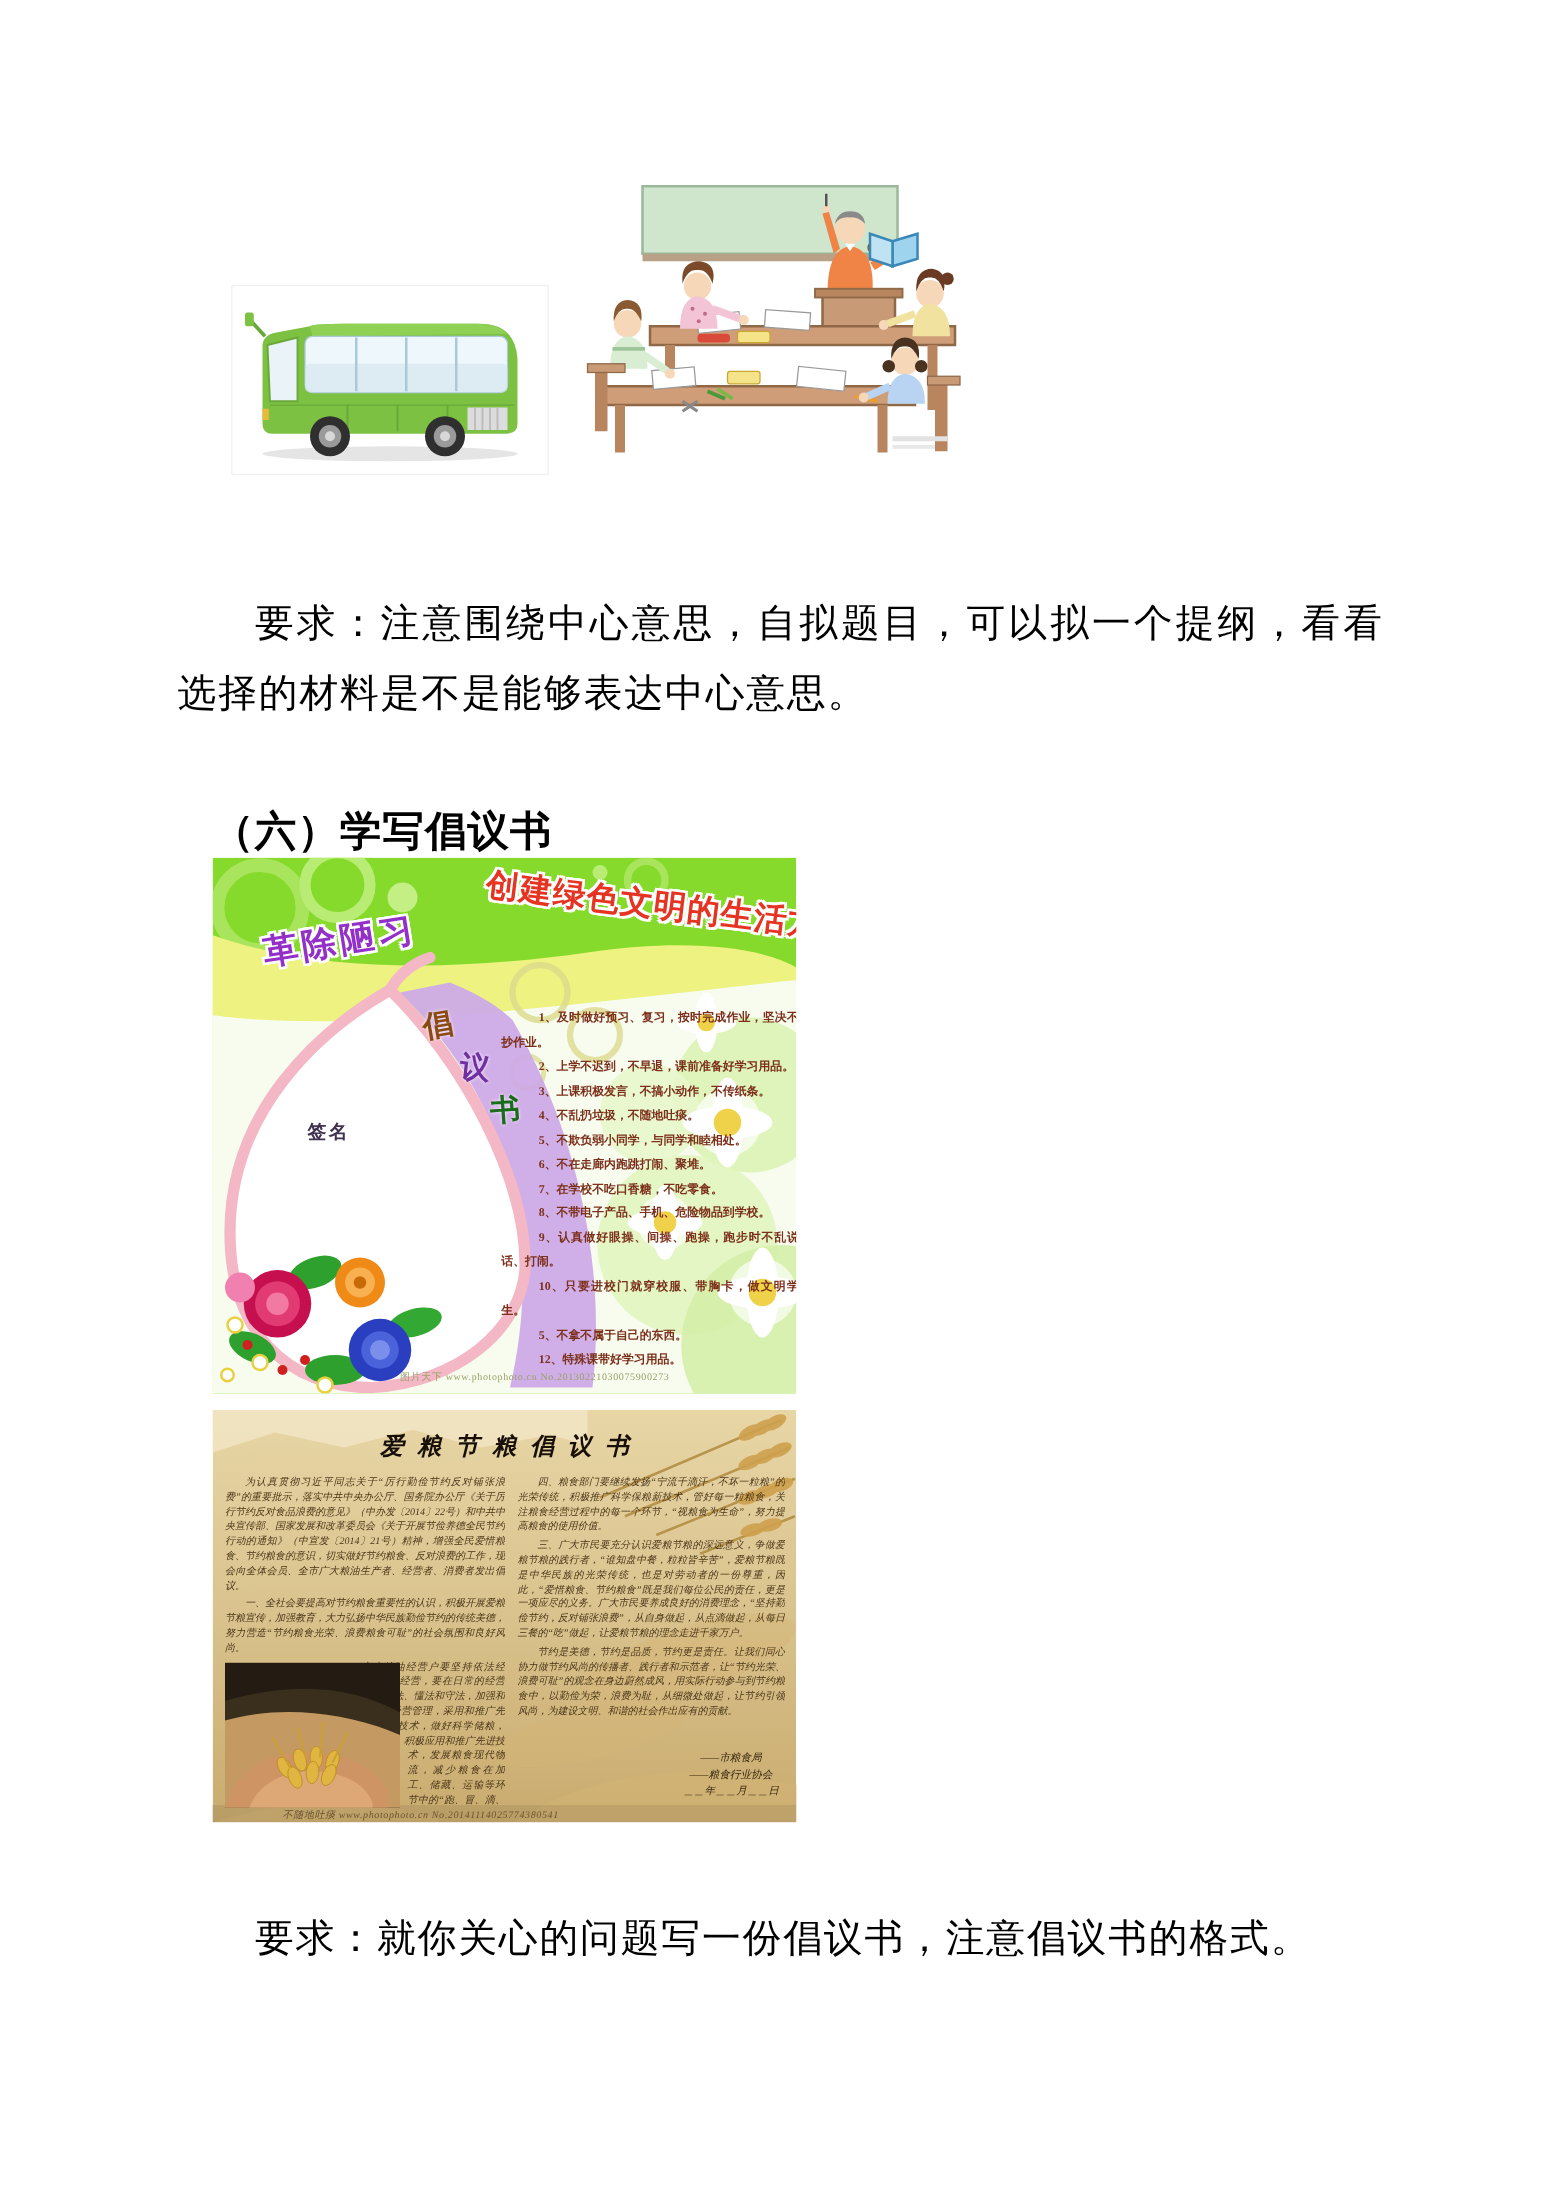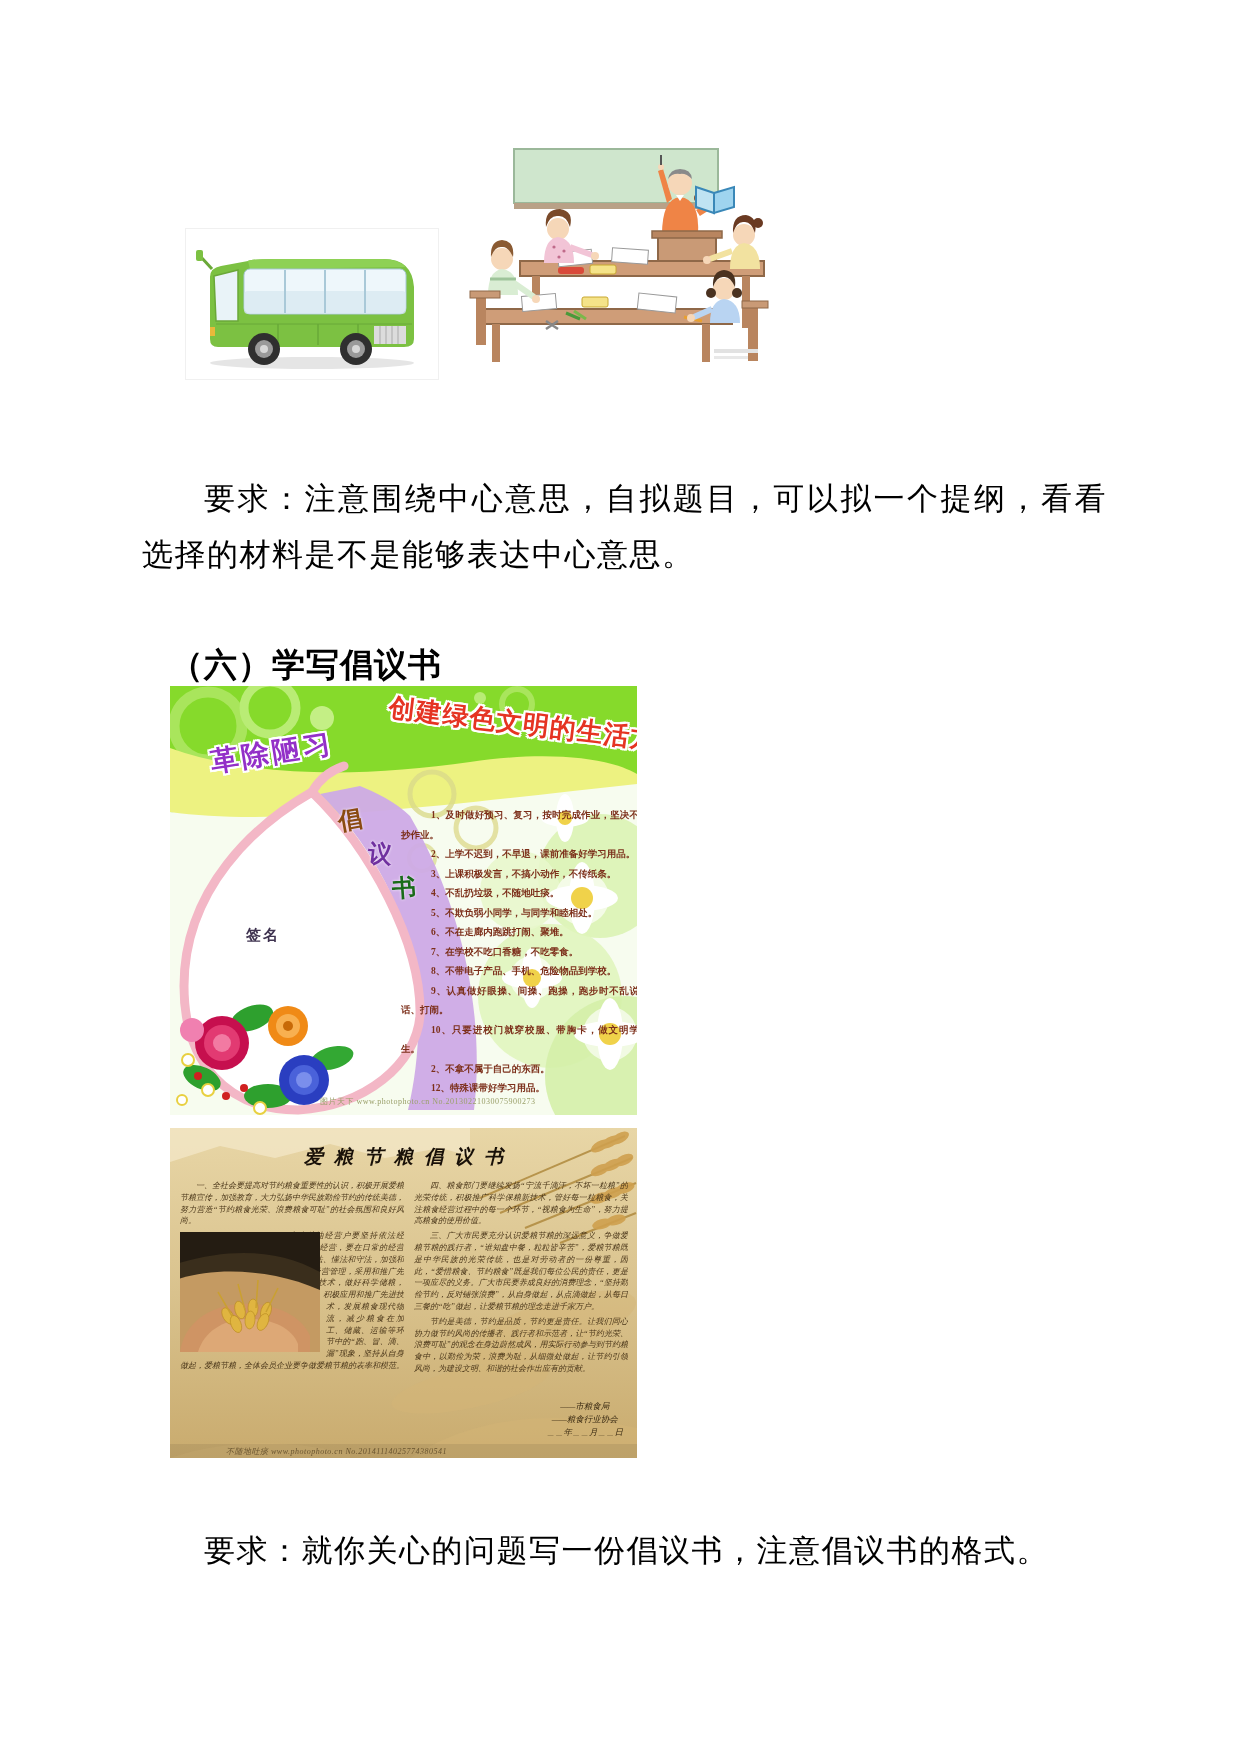--- a/index.html
+++ b/index.html
@@ -25,21 +25,21 @@
   .p1-title-right{
     position:absolute;left:218px;top:22px;font-size:26px;font-weight:bold;color:#e53422;
     transform:rotate(7deg);letter-spacing:1px;white-space:nowrap;
     text-shadow:-2px -2px 0 #fff,2px -2px 0 #fff,-2px 2px 0 #fff,2px 2px 0 #fff,0 -2px 0 #fff,0 2px 0 #fff,-2px 0 0 #fff,2px 0 0 #fff;
     font-family:"Liberation Sans","DejaVu Sans",sans-serif;}
   .p1-vert{position:absolute;font-size:24px;font-weight:bold;font-family:"Liberation Sans","DejaVu Sans",sans-serif;
     text-shadow:0 0 3px rgba(255,255,255,.9);}
   .p1-char-0{left:168px;top:118px;color:#8a4a12;transform:rotate(-10deg);}
   .p1-char-1{left:198px;top:152px;color:#7030a0;transform:rotate(6deg);}
   .p1-char-2{left:222px;top:186px;color:#1a6b1a;transform:rotate(-4deg);}
-  .p1-sign{position:absolute;left:76px;top:210px;font-size:15px;font-weight:bold;color:#3f3350;letter-spacing:2px;margin-top:30px;}
+  .p1-sign{position:absolute;left:76px;top:210px;font-size:15px;font-weight:bold;color:#3f3350;letter-spacing:2px;}
   .p1-list{position:absolute;left:231px;top:120px;width:238px;}
   .p1-item{font-size:9.5px;font-weight:bold;line-height:19.5px;color:#7c2f1a;text-indent:30px;text-align:justify;}
   .p1-watermark{position:absolute;left:150px;top:410px;font-size:8px;color:#9aa06a;white-space:nowrap;letter-spacing:.5px;}
   
   .poster2{position:absolute;left:170px;top:1128px;width:467px;height:330px;overflow:hidden;font-style:italic;}
   .poster2 svg.bg{position:absolute;left:0;top:0;}
   .p2-title{position:absolute;left:0;top:16px;width:100%;text-align:center;font-size:19px;font-weight:bold;color:#181008;
     letter-spacing:11px;text-indent:11px;font-family:"Liberation Serif","DejaVu Serif",serif;}
   .p2-col{position:absolute;top:52px;height:266px;overflow:hidden;}
   .p2-col-left{left:10px;width:224px;}
@@ -247,21 +247,21 @@
       <div class="p1-item">1、及时做好预习、复习，按时完成作业，坚决不抄作业。</div>
       <div class="p1-item">2、上学不迟到，不早退，课前准备好学习用品。</div>
       <div class="p1-item">3、上课积极发言，不搞小动作，不传纸条。</div>
       <div class="p1-item">4、不乱扔垃圾，不随地吐痰。</div>
       <div class="p1-item">5、不欺负弱小同学，与同学和睦相处。</div>
       <div class="p1-item">6、不在走廊内跑跳打闹、聚堆。</div>
       <div class="p1-item">7、在学校不吃口香糖，不吃零食。</div>
       <div class="p1-item">8、不带电子产品、手机、危险物品到学校。</div>
       <div class="p1-item">9、认真做好眼操、间操、跑操，跑步时不乱说话、打闹。</div>
       <div class="p1-item">10、只要进校门就穿校服、带胸卡，做文明学生。</div>
-      <div class="p1-item">2、不拿不属于自己的东西。</div>
+      <div class="p1-item">5、不拿不属于自己的东西。</div>
       <div class="p1-item">12、特殊课带好学习用品。</div>
     </div>
     <div class="p1-watermark">图片天下 www.photophoto.cn  No.20130221030075900273</div>
   </div>
 
   <div class="poster2">
     <svg class="bg" width="467" height="330" viewBox="0 0 467 330">
       <defs>
         <linearGradient id="tanG" x1="0" y1="0" x2="0" y2="1">
           <stop offset="0" stop-color="#e8d6a6"></stop>
@@ -293,20 +293,21 @@
       <g fill="#d4b578" opacity="0.45">
         <path d="M240,330 C300,290 380,280 467,300 L467,330 Z"></path>
         <path d="M0,330 C60,310 120,312 180,326 L180,330 Z"></path>
         <ellipse cx="380" cy="200" rx="90" ry="26" transform="rotate(-18 380 200)"></ellipse>
         <ellipse cx="300" cy="260" rx="80" ry="20" transform="rotate(-12 300 260)"></ellipse>
       </g>
       <rect x="0" y="316" width="467" height="14" fill="#000000" opacity="0.08"></rect>
     </svg>
     <div class="p2-title">爱粮节粮倡议书</div>
     <div class="p2-col p2-col-left">
+      <p>为认真贯彻习近平同志关于“厉行勤俭节约反对铺张浪费”的重要批示，落实中共中央办公厅、国务院办公厅《关于厉行节约反对食品浪费的意见》（中办发〔2014〕22号）和中共中央宣传部、国家发展和改革委员会《关于开展节俭养德全民节约行动的通知》（中宣发〔2014〕21号）精神，增强全民爱惜粮食、节约粮食的意识，切实做好节约粮食、反对浪费的工作，现会向全体会员、全市广大粮油生产者、经营者、消费者发出倡议。</p>
       <p>一、全社会要提高对节约粮食重要性的认识，积极开展爱粮节粮宣传，加强教育，大力弘扬中华民族勤俭节约的传统美德，努力营造“节约粮食光荣、浪费粮食可耻”的社会氛围和良好风尚。</p>
       <div class="p2-photo">
         <svg width="150" height="120" viewBox="0 0 150 120">
           <rect width="150" height="120" fill="#3a2e1c"></rect>
           <path d="M0,0 L150,0 L150,40 C110,18 60,14 0,34 Z" fill="#241c12"></path>
           <path d="M0,120 L0,50 C40,34 100,36 150,58 L150,120 Z" fill="#c49a62"></path>
           <path d="M10,120 C14,92 38,74 70,72 C104,70 132,84 140,104 L140,120 Z" fill="#cf9464"></path>
           <path d="M28,120 C34,100 52,88 76,87 C102,86 122,96 128,112 L128,120 Z" fill="#dda876"></path>
           <g fill="#e0b540" stroke="#b88a20" stroke-width="0.6">
             <ellipse cx="58" cy="84" rx="5" ry="9" transform="rotate(-30 58 84)"></ellipse>

